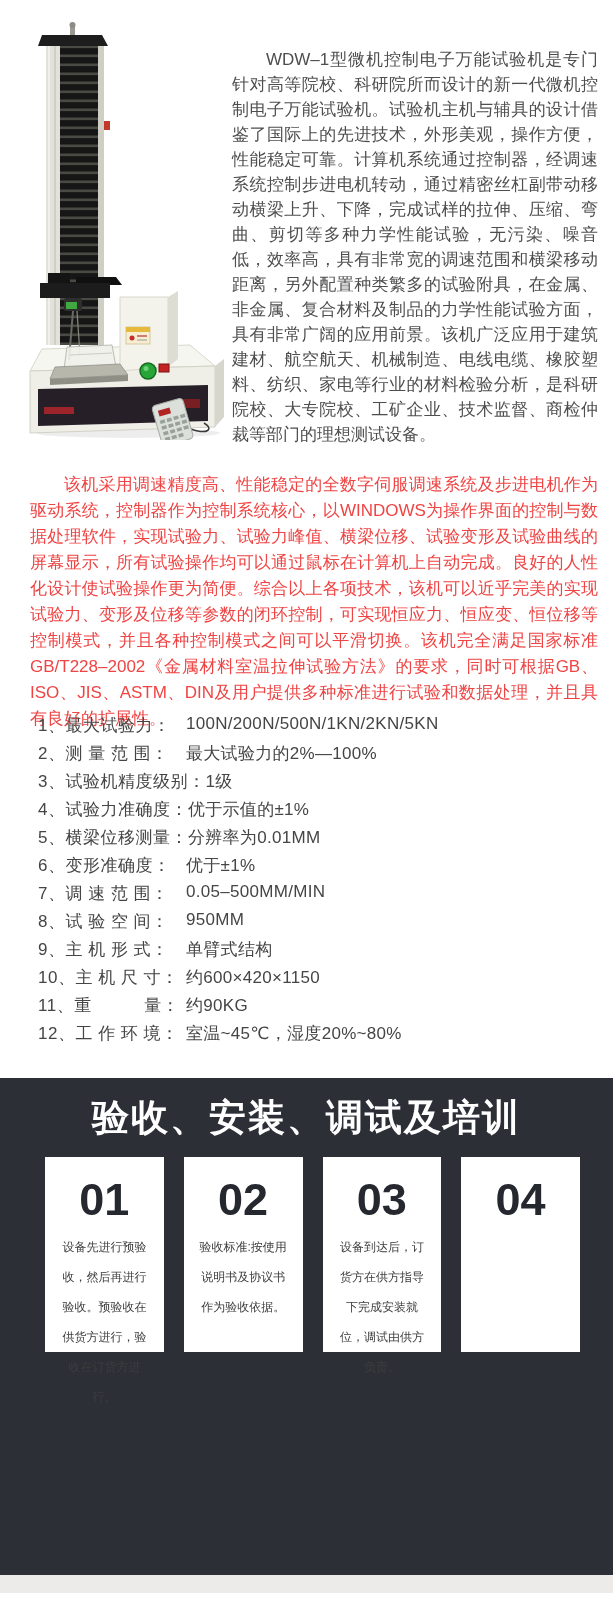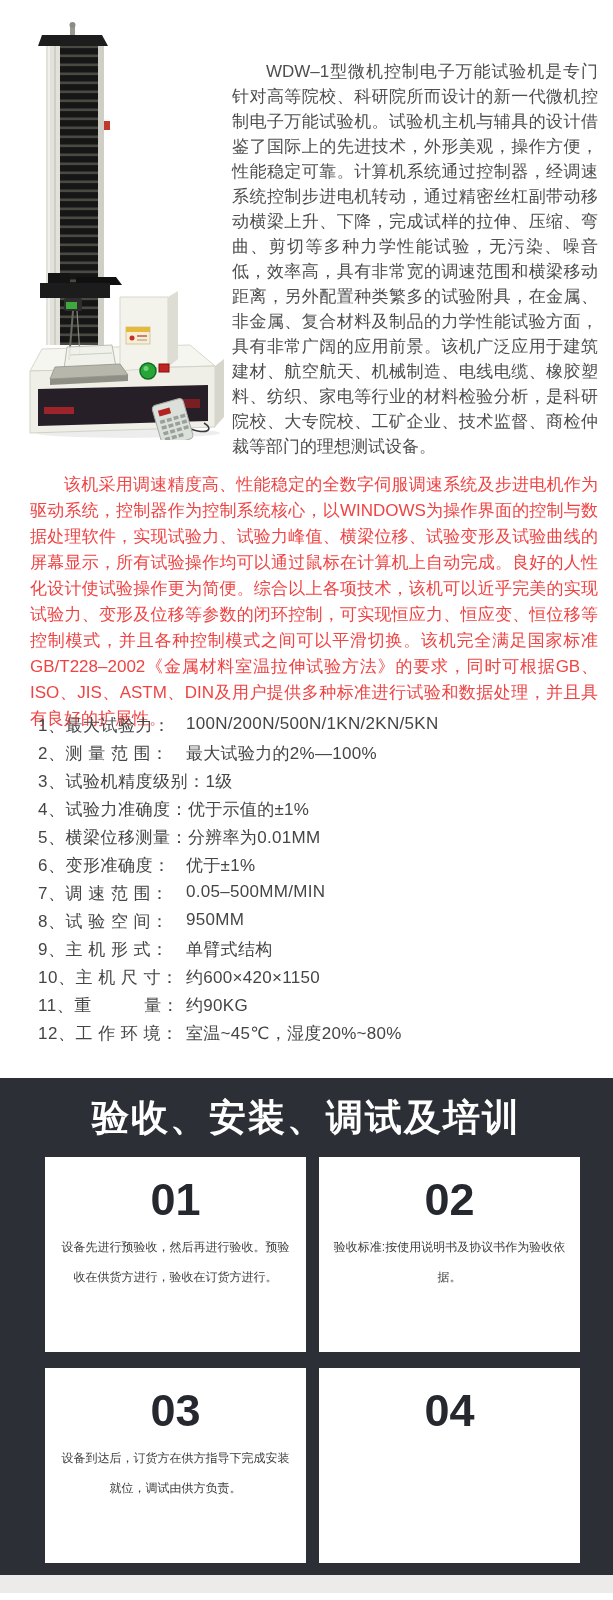--- a/index.html
+++ b/index.html
@@ -2,34 +2,34 @@
 <html><head>
 <meta charset="utf-8">
 <style>
   html,body{margin:0;padding:0;background:#ffffff;}
   body{width:613px;font-family:"Liberation Sans","DejaVu Sans",sans-serif;}
   .page{position:relative;width:613px;height:1600px;overflow:hidden;background:#ffffff;}
 
   
   .top{position:relative;height:1078px;background:#ffffff;}
   .machine{position:absolute;left:28px;top:15px;width:200px;height:425px;margin:0;}
-  .p1{position:absolute;left:232px;top:59px;width:366px;margin:0;
+  .p1{position:absolute;left:232px;top:47px;width:366px;margin:0;
       font-size:17px;line-height:25px;color:#4e4e4e;text-align:justify;text-indent:2em;}
   .p2{position:absolute;left:30px;top:472px;width:568px;margin:0;
       font-size:17px;line-height:26px;color:#ef4444;text-align:justify;text-indent:2em;}
   .specs{position:absolute;left:38px;top:714px;width:562px;}
   .spec-row{display:flex;align-items:flex-start;height:28px;font-size:17px;color:#454545;white-space:nowrap;}
   .spec-label{min-width:148px;letter-spacing:.5px;}
   .spec-value{letter-spacing:.3px;}
 
   
   .service{box-sizing:border-box;height:497px;background:#2d2f37;padding:14px 33px 0;}
   .service-title{margin:0 0 13px;text-align:center;color:#ffffff;
       font-size:37px;line-height:52px;font-weight:700;letter-spacing:2px;}
-  .cards{display:grid;grid-template-columns:1fr 1fr;gap:16px 13px;margin-left:12px;}
+  .cards{display:grid;grid-template-columns:1fr 1fr 1fr 1fr;gap:16px 20px;margin-left:12px;}
   .card{box-sizing:border-box;background:#ffffff;height:195px;padding:14px 13px 0;text-align:center;}
   .card-number{font-size:45px;line-height:1;font-weight:700;color:#26282f;margin:6px 0 10px;}
   .card-text{font-size:12px;line-height:30px;color:#3d3d3d;}
 
   .footer-bar{height:18px;background:#ecebe9;}
 </style>
 </head>
 <body>
 
 <div class="page">

